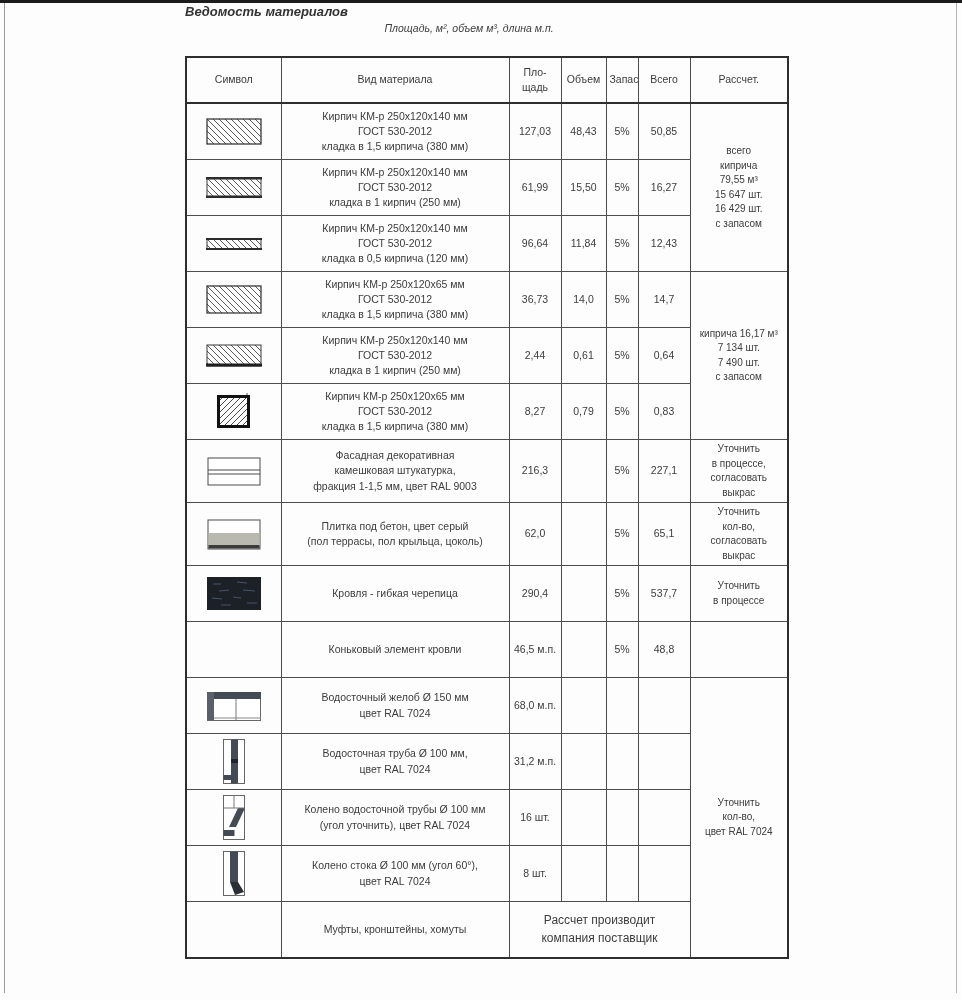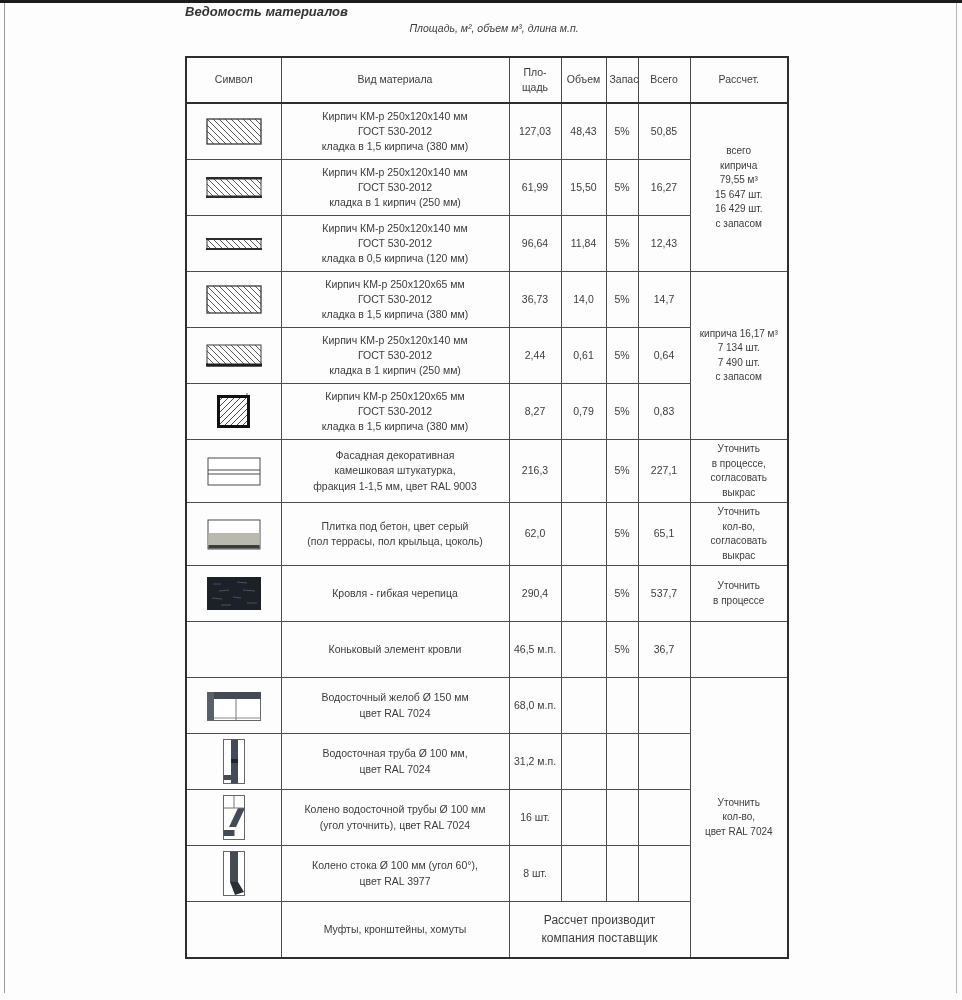--- a/index.html
+++ b/index.html
@@ -12,21 +12,21 @@
   }
   .page-frame-top{position:absolute;left:0;top:0;width:962px;height:3px;background:#1c1c1c;}
   .page-frame-left{position:absolute;left:4px;top:3px;width:1px;height:990px;background:#9a9a9a;}
   .page-frame-right{position:absolute;left:956px;top:3px;width:1px;height:990px;background:#b5b5b5;}
 
   .sheet-title{
     position:absolute;left:185px;top:4px;width:602px;
     text-align:left;font-style:italic;font-weight:600;font-size:13px;color:#333;
   }
   .sheet-subtitle{
-    position:absolute;left:193px;top:22px;width:602px;
+    position:absolute;left:168px;top:22px;width:602px;
     text-align:center;font-style:italic;font-size:10.5px;color:#3d3d3d;
   }
 
   table.materials{
     position:absolute;left:185px;top:56px;
     border-collapse:collapse;table-layout:fixed;
     width:602px;
     font-size:10.5px;color:#3c3c3c;
   }
   table.materials td,table.materials th{
@@ -244,21 +244,21 @@
       <td>537,7</td>
       <td class="note">Уточнить
 в процессе</td>
     </tr>
     <tr>
       <td></td>
       <td class="mat">Коньковый элемент кровли</td>
       <td>46,5 м.п.</td>
       <td></td>
       <td>5%</td>
-      <td>36,7</td>
+      <td>48,8</td>
       <td class="note"></td>
     </tr>
     <tr>
       <td><span class="sym-wrap">
         <svg width="58" height="34">
               <rect x="2.5" y="3.5" width="53" height="28" fill="#fff" stroke="#666"></rect>
               <rect x="2" y="3" width="54" height="7" fill="#454b54"></rect>
               <rect x="2" y="3" width="7" height="28" fill="#5a6069"></rect>
               <line x1="31" y1="10" x2="31" y2="31" stroke="#777"></line>
               <line x1="9" y1="29" x2="56" y2="29" stroke="#888"></line>
@@ -305,21 +305,21 @@
       <td></td>
     </tr>
     <tr>
       <td><span class="sym-wrap">
         <svg width="30" height="47">
               <rect x="4.5" y="1.5" width="21" height="44" fill="#fff" stroke="#666"></rect>
               <rect x="11" y="1.5" width="8" height="31" fill="#454b54"></rect>
               <path d="M11,32 L19,32 L25,42 L16,45 Z" fill="#2a2f36"></path>
             </svg></span></td>
       <td class="mat">Колено стока Ø 100 мм (угол 60°),
-цвет RAL 3977</td>
+цвет RAL 7024</td>
       <td>8 шт.</td>
       <td></td>
       <td></td>
       <td></td>
     </tr>
     <tr>
       <td></td>
       <td class="mat">Муфты, кронштейны, хомуты</td>
       <td class="calc" colspan="4">Рассчет производит
 компания поставщик</td>

